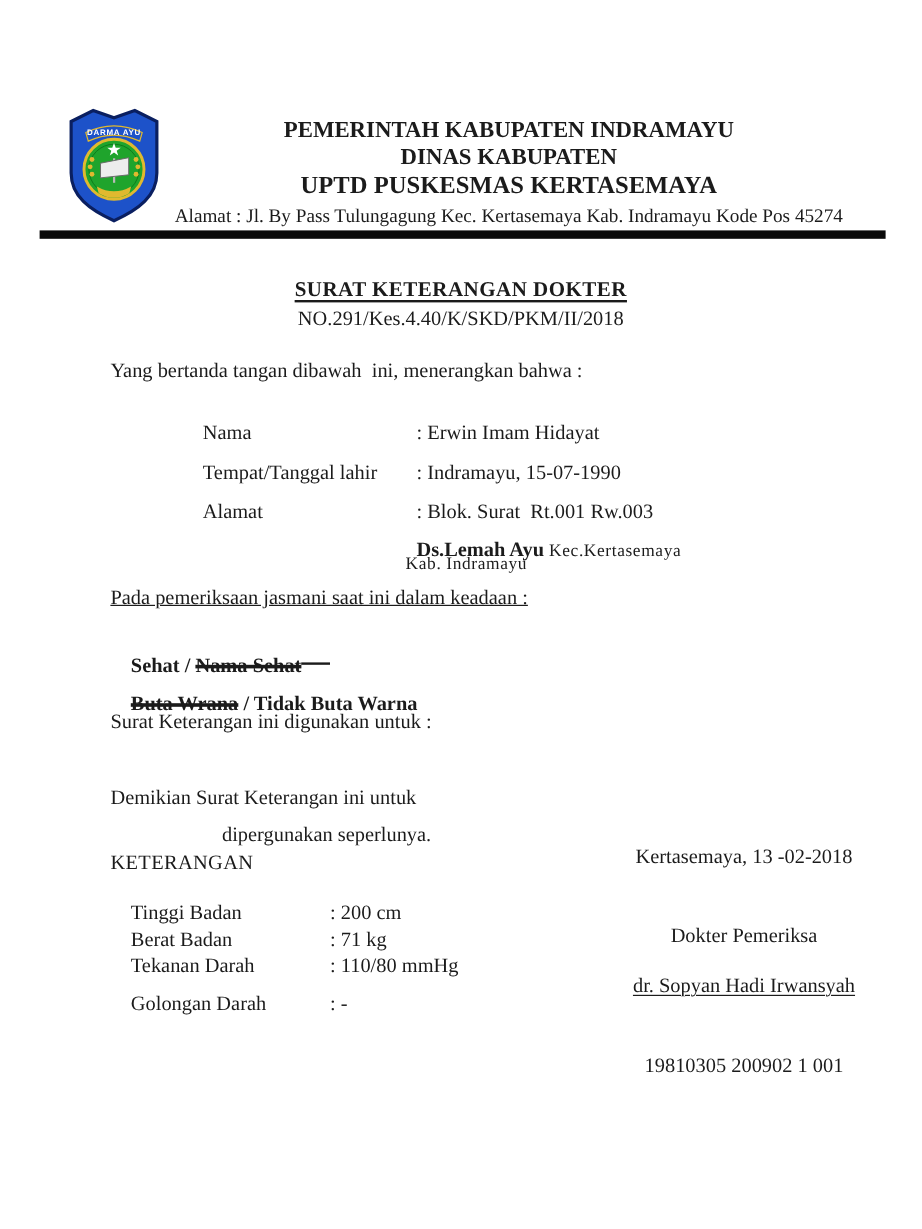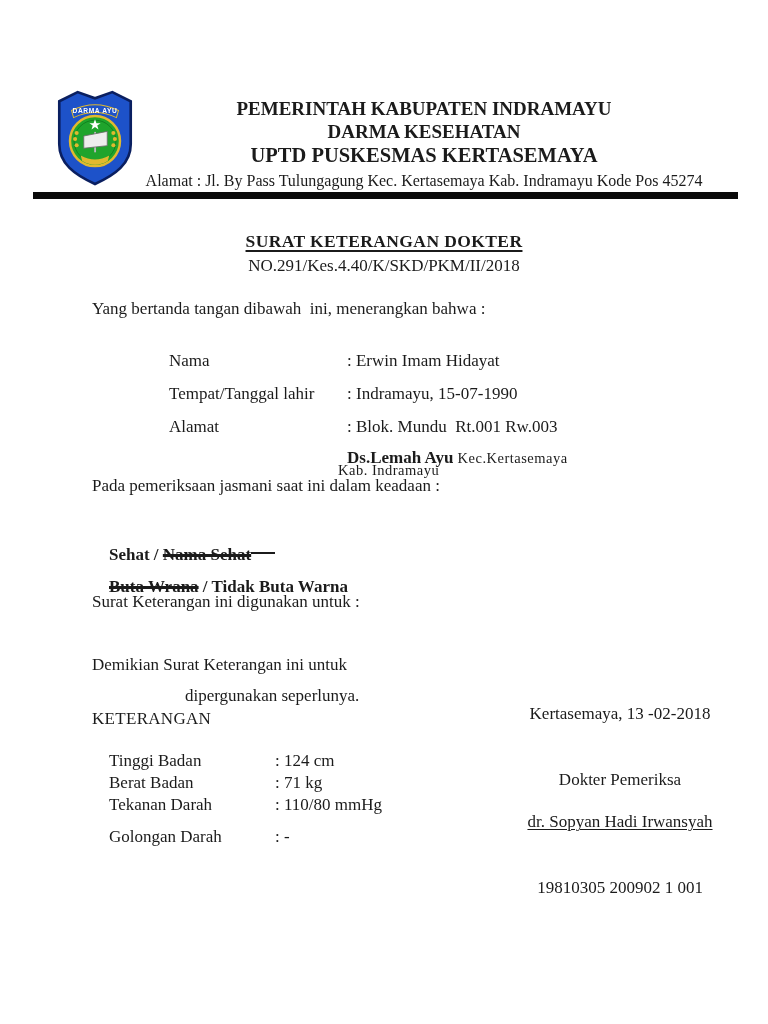--- a/index.html
+++ b/index.html
@@ -30,21 +30,21 @@
   
   .abs { position:absolute; left:92px; font-size:17px; line-height:19px; white-space:pre-wrap; }
   #intro        { top:299px; }
   #row-nama     { top:332px; left:152px; }
   #row-tempat   { top:365px; left:152px; }
   #row-alamat   { top:398px; left:152px; }
   .id-label  { display:inline-block; width:178px; }
   #addr2        { top:429px; left:330px; font-weight:bold; }
   .addr2-rest   { font-weight:normal; font-size:14.5px; letter-spacing:0.5px; }
   #addr3        { top:461px; left:338px; font-size:14.5px; letter-spacing:0.5px; }
-  #exam         { top:476px; }
+  #exam         { top:488px;text-decoration:underline; }
   #health       { top:526px; font-weight:bold; }
   #colorblind   { top:558px; font-weight:bold; }
   .strike { text-decoration:line-through; text-decoration-thickness:2.6px; }
   .strike-ext { display:inline-block; width:24px; border-top:2.6px solid #1b1b1b; vertical-align:6px; }
   #usage-intro  { top:592px; }
   #usage-value  { top:623px; }
   #closing1     { top:655px; }
   #closing2     { top:686px; left:185px; }
   #ket-head     { top:709px; letter-spacing:0.3px; }
   .ket-label { display:inline-block; width:166px; }
@@ -79,42 +79,42 @@
         <circle cx="22" cy="57" r="2"></circle>
       <circle cx="58" cy="45" r="2"></circle>
         <circle cx="59.5" cy="51" r="2"></circle>
         <circle cx="58" cy="57" r="2"></circle>
     </g>
     <path d="M26,67 Q40,75 54,67 L52.5,72.5 Q40,80 27.5,72.5 Z" fill="#e0b92f"></path>
   </svg>
 
   <div class="lh-text">
     <div class="lh1">PEMERINTAH KABUPATEN INDRAMAYU</div>
-    <div class="lh2">DARMA KESEHATAN</div>
+    <div class="lh2">DINAS KABUPATEN</div>
     <div class="lh3">UPTD PUSKESMAS KERTASEMAYA</div>
     <div class="lh-addr">Alamat : Jl. By Pass Tulungagung Kec. Kertasemaya Kab. Indramayu Kode Pos 45274</div>
   </div>
 
   <div class="rule"></div>
 
   <div class="title-block">
     <div class="doc-title">SURAT KETERANGAN DOKTER</div>
     <div class="doc-number">NO.291/Kes.4.40/K/SKD/PKM/II/2018</div>
   </div>
 
   <div class="abs" id="intro">Yang bertanda tangan dibawah  ini, menerangkan bahwa :</div>
 
   <div class="abs" id="row-nama">
     <span class="id-label">Nama</span><span>: Erwin Imam Hidayat</span>
   </div>
   <div class="abs" id="row-tempat">
     <span class="id-label">Tempat/Tanggal lahir</span><span>: Indramayu, 15-07-1990</span>
   </div>
   <div class="abs" id="row-alamat">
-    <span class="id-label">Alamat</span><span>: Blok. Mundu  Rt.001 Rw.003</span>
+    <span class="id-label">Alamat</span><span>: Blok. Surat  Rt.001 Rw.003</span>
   </div>
 
   <div class="abs" id="addr2">
     <span>Ds.Lemah Ayu</span><span class="addr2-rest"> Kec.Kertasemaya</span>
   </div>
   <div class="abs" id="addr3">Kab. Indramayu</div>
 
   <div class="abs" id="exam">Pada pemeriksaan jasmani saat ini dalam keadaan :</div>
 
   <div class="abs" id="health">
@@ -125,21 +125,21 @@
     <span class="strike">Buta Wrana</span><span> / Tidak Buta Warna</span>
   </div>
 
   <div class="abs" id="usage-intro">Surat Keterangan ini digunakan untuk :</div>
   <div class="abs" id="closing1">Demikian Surat Keterangan ini untuk</div>
   <div class="abs" id="closing2">dipergunakan seperlunya.</div>
 
   <div class="abs" id="ket-head">KETERANGAN</div>
 
   <div class="abs" id="ket-row-0">
-    <span class="ket-label">Tinggi Badan</span><span>: 124 cm</span>
+    <span class="ket-label">Tinggi Badan</span><span>: 200 cm</span>
   </div>
   <div class="abs" id="ket-row-1">
     <span class="ket-label">Berat Badan</span><span>: 71 kg</span>
   </div>
   <div class="abs" id="ket-row-2">
     <span class="ket-label">Tekanan Darah</span><span>: 110/80 mmHg</span>
   </div>
   <div class="abs" id="ket-row-3">
     <span class="ket-label">Golongan Darah</span><span>: -</span>
   </div>

